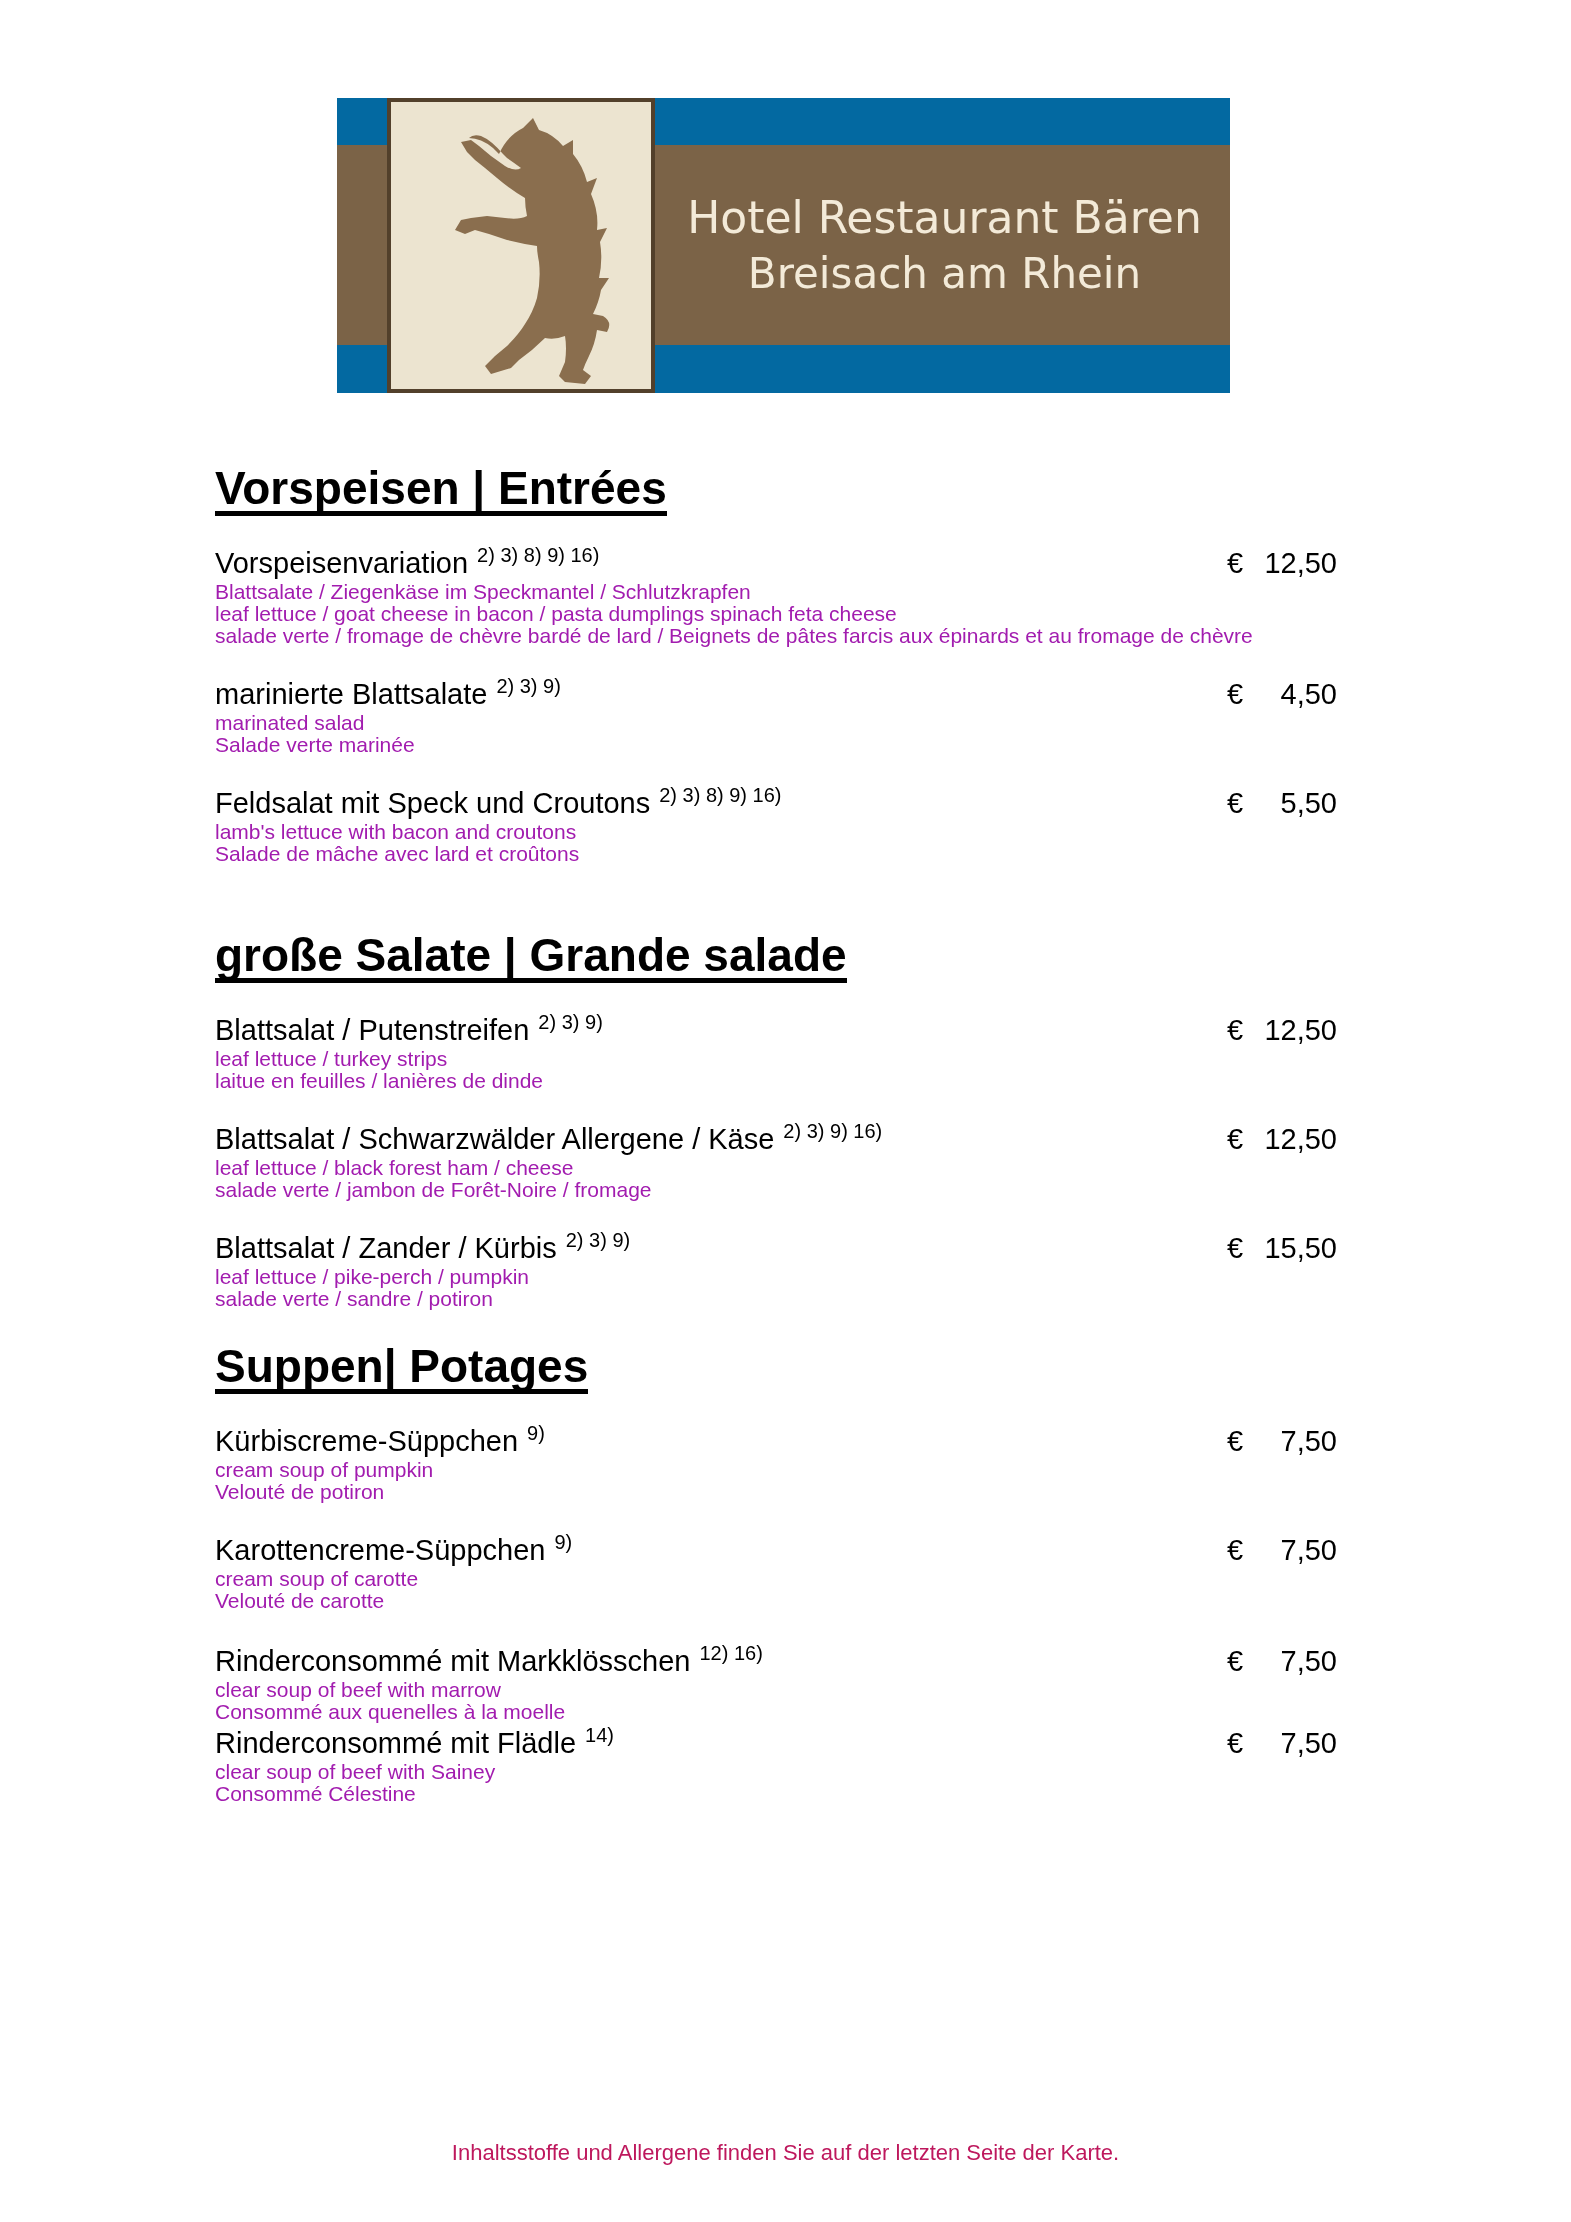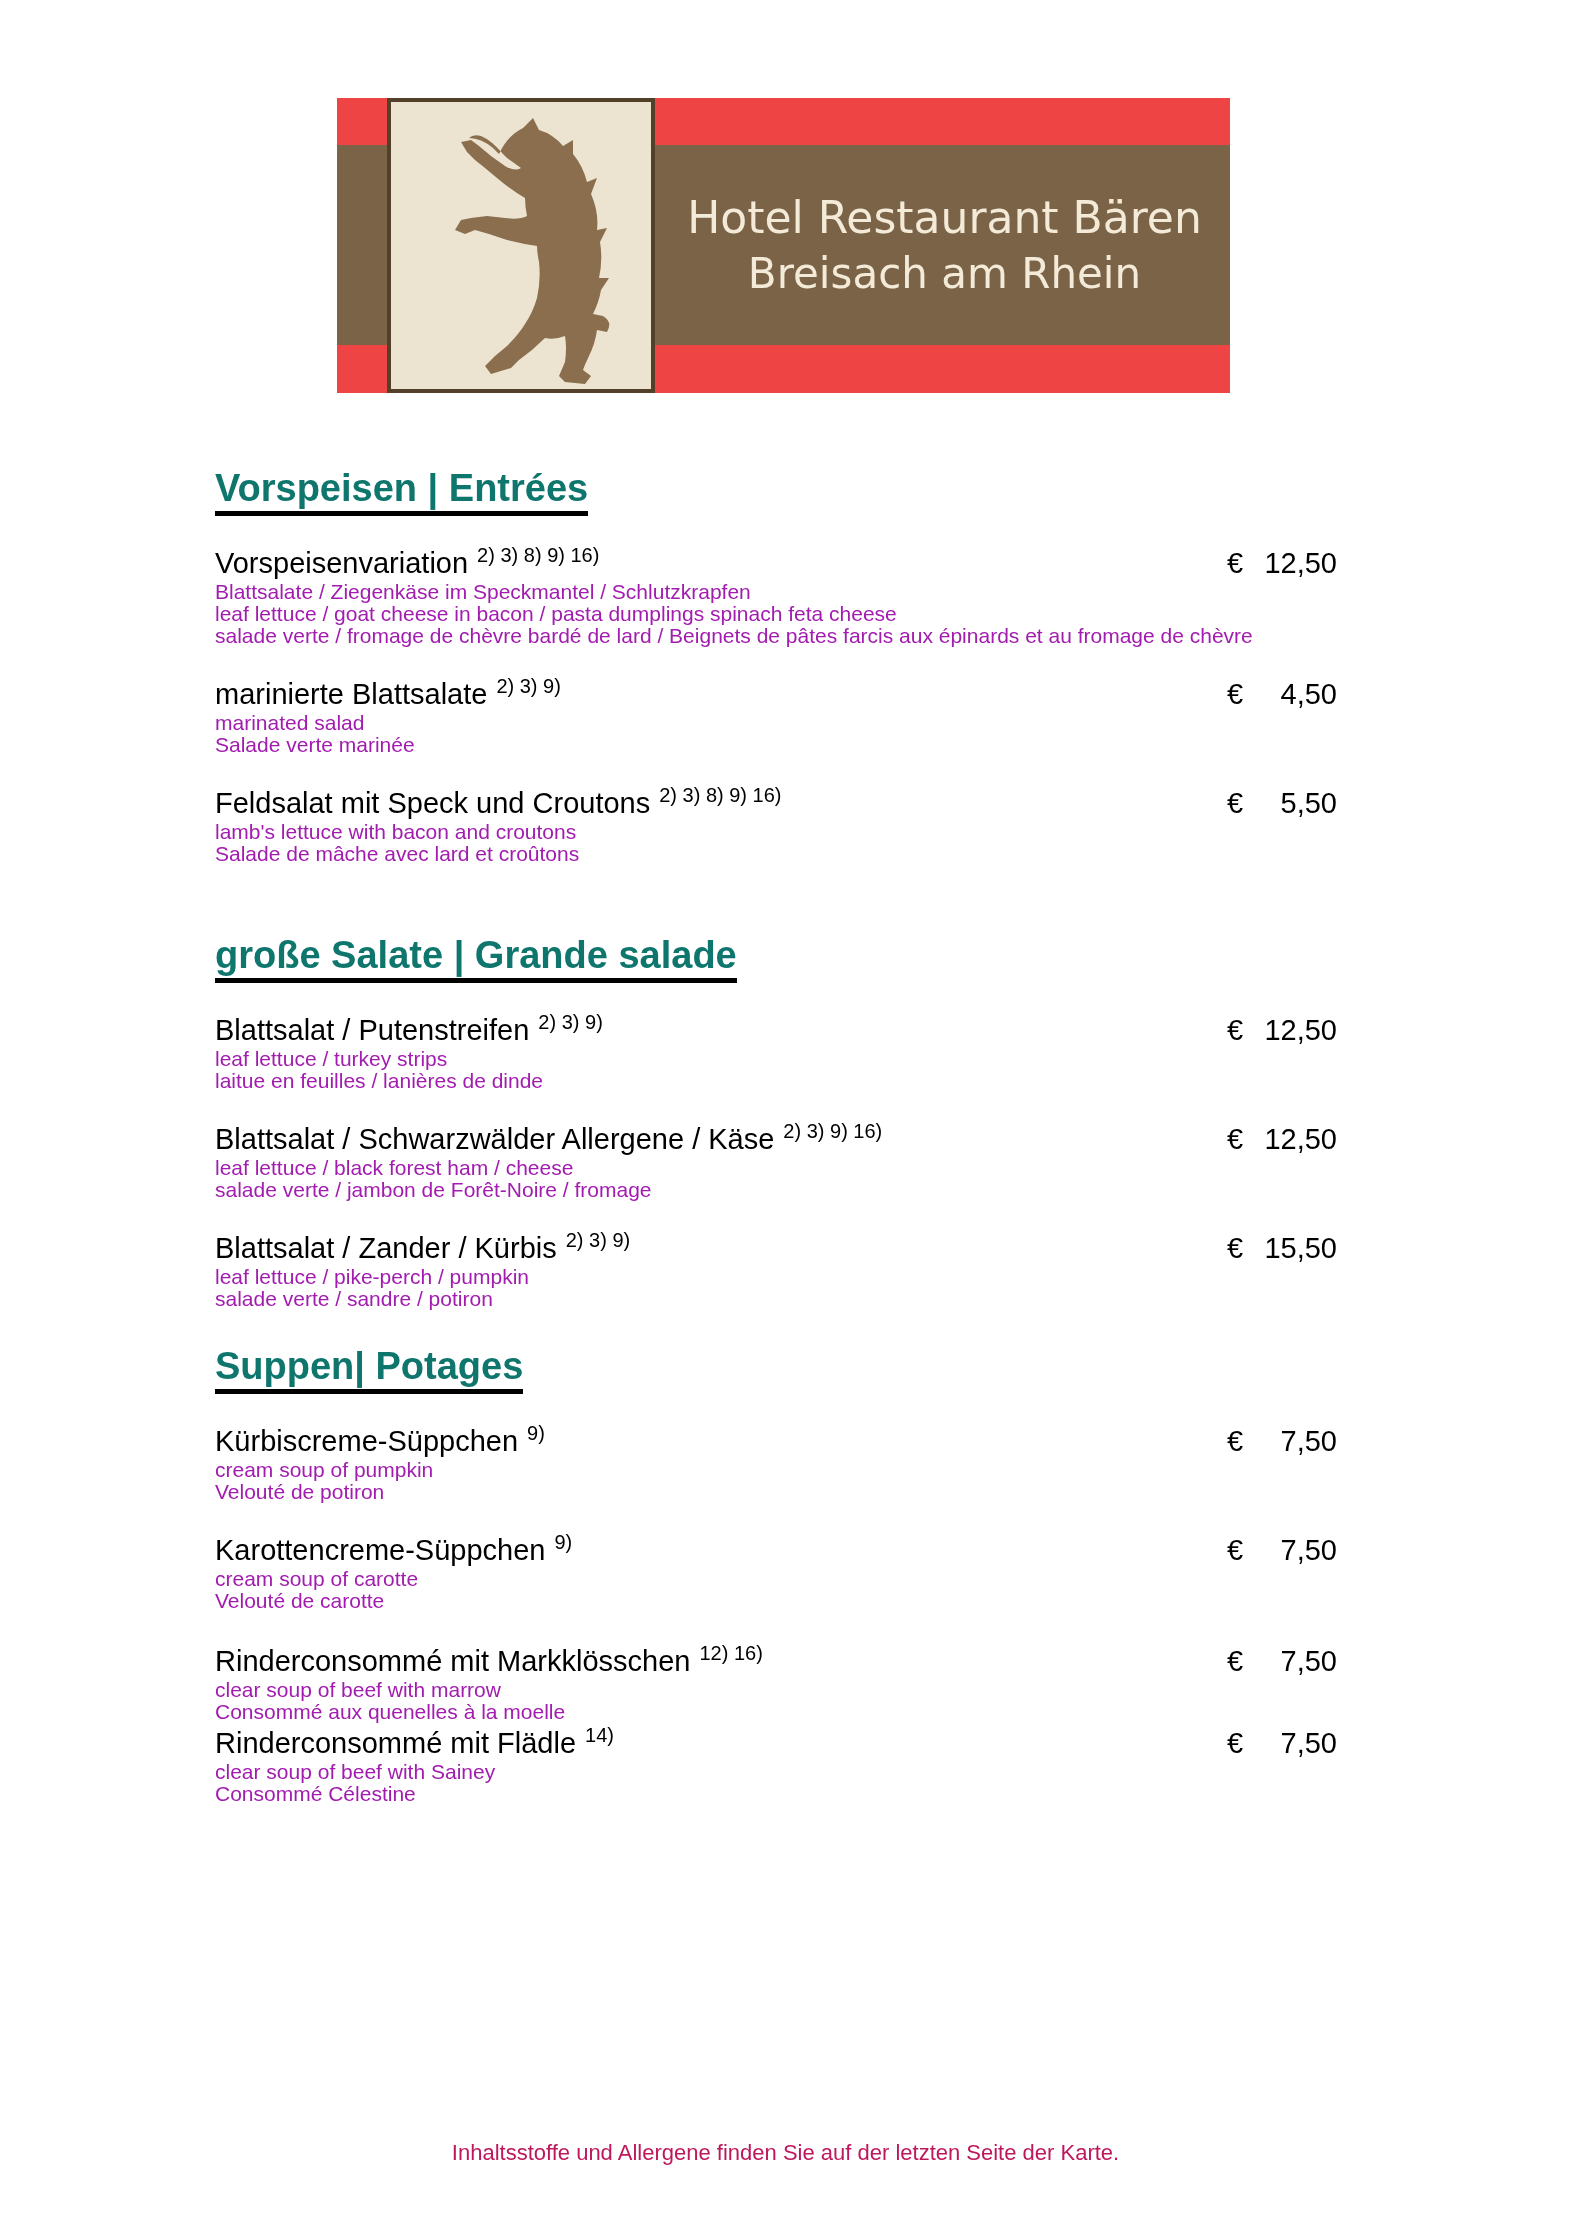--- a/index.html
+++ b/index.html
@@ -3,41 +3,41 @@
 <meta charset="utf-8">
 <style>
   * { margin:0; padding:0; box-sizing:border-box; }
   html,body { background:#ffffff; }
   .page {
     position:relative; width:1571px; height:2222px; background:#ffffff;
     font-family:"Liberation Sans", sans-serif; color:#111; overflow:hidden;
   }
 
   
-  .logo { position:absolute; left:337px; top:98px; width:893px; height:295px; background:#ef4444; }
+  .logo { position:absolute; left:337px; top:98px; width:893px; height:295px; background:#0369a1; }
   .logo-stripe { position:absolute; left:0; right:0; top:47px; height:200px; background:#7b6347; }
   .logo-panel {
     position:absolute; left:50px; top:0; width:268px; height:295px;
     background:#ece4d0; border:4px solid #52402b;
   }
   .logo-panel svg { display:block; width:100%; height:100%; }
   .logo-text {
     position:absolute; left:330px; right:8px; top:47px; height:200px;
     display:flex; flex-direction:column; justify-content:center; align-items:center;
     text-align:center; color:#f3ead8; font-family:"DejaVu Sans", sans-serif;
   }
   .logo-line1 { font-size:44px; line-height:58px; }
   .logo-line2 { font-size:42px; line-height:54px; }
 
   
   .content { position:absolute; left:215px; top:468px; width:1122px; }
 
   .section-heading {
-    display:inline-block; font-size:38px; line-height:40px; font-weight:bold;
-    color:#0f766e; border-bottom:5px solid #000; padding-bottom:3px;
+    display:inline-block; font-size:46px; line-height:40px; font-weight:bold;
+    color:#000000; border-bottom:5px solid #000; padding-bottom:3px;
   }
   .section { display:block; }
   .section-salads { margin-top:70px; }
   .section-soups  { margin-top:36px; }
 
   .item { margin-top:30px; }
   .item.loose { margin-top:32px; }
   .item.tight { margin-top:3px; }
 
   .item-head { display:flex; justify-content:space-between; align-items:baseline; }

